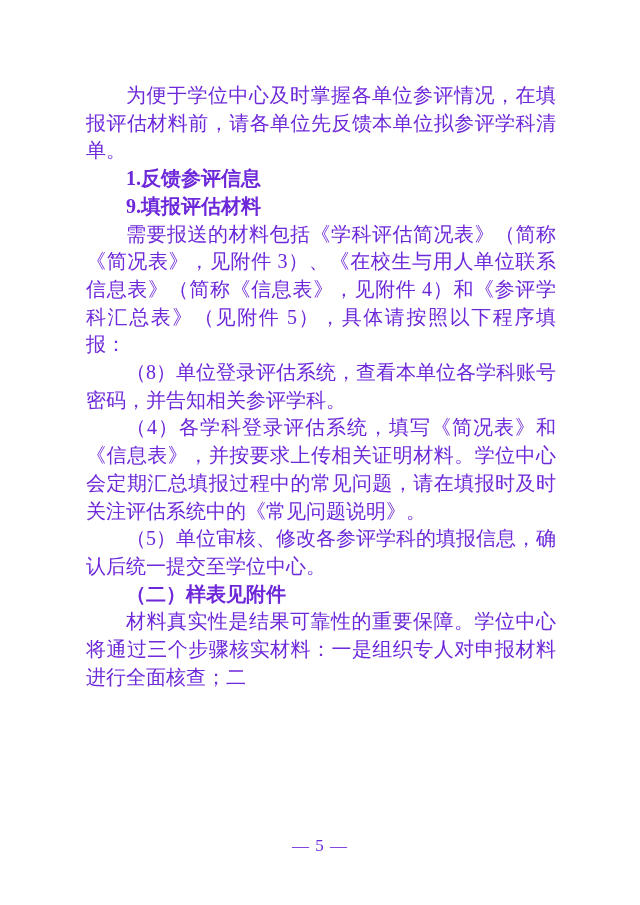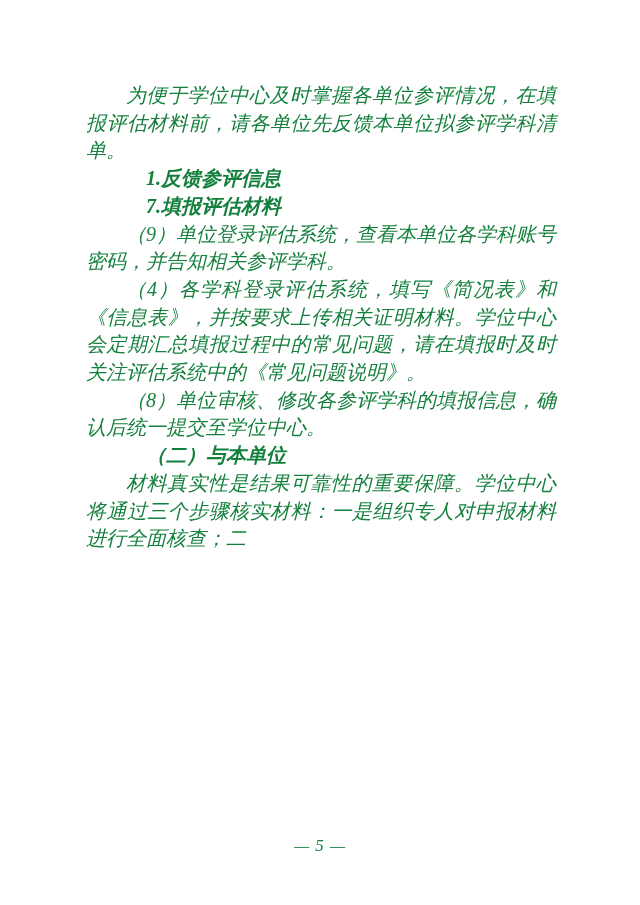--- a/index.html
+++ b/index.html
@@ -7,22 +7,21 @@
     padding: 0;
     background: #ffffff;
   }
   .page {
     position: relative;
     width: 640px;
     height: 905px;
     background: #ffffff;
     overflow: hidden;
     font-family: "Liberation Serif", "DejaVu Serif", serif;
-    color: #15803d;
-    font-style: italic;
+    color: #6d28d9;
   }
   .content {
     position: absolute;
     left: 86px;
     right: 84px;
     top: 82px;
   }
   .para {
     margin: 0;
     font-size: 20px;
@@ -30,41 +29,41 @@
     text-align: justify;
     text-indent: 2em;
     word-break: break-all;
   }
   .para.heading {
     font-weight: bold;
     text-align: left;
   }
   .bold {
     font-weight: bold;
-    margin-left: 20px;
   }
   .footer {
     position: absolute;
     left: 0;
     right: 0;
     top: 836px;
     text-align: center;
     font-size: 17px;
     line-height: 20px;
     letter-spacing: 1px;
   }
 </style>
 </head>
 <body>
 
 <div class="page">
   <div class="content">
       <p class="para"><span>为便于学位中心及时掌握各单位参评情况，在填报评估材料前，请各单位先反馈本单位拟参评学科清单。</span></p>
       <p class="para heading"><span class="bold">1.反馈参评信息</span></p>
-      <p class="para heading"><span class="bold">7.填报评估材料</span></p>
-      <p class="para"><span>（9）单位登录评估系统，查看本单位各学科账号密码，并告知相关参评学科。</span></p>
+      <p class="para heading"><span class="bold">9.填报评估材料</span></p>
+      <p class="para"><span>需要报送的材料包括《学科评估简况表》（简称《简况表》，见附件 3）、《在校生与用人单位联系信息表》（简称《信息表》，见附件 4）和《参评学科汇总表》（见附件 5），具体请按照以下程序填报：</span></p>
+      <p class="para"><span>（8）单位登录评估系统，查看本单位各学科账号密码，并告知相关参评学科。</span></p>
       <p class="para"><span>（4）各学科登录评估系统，填写《简况表》和《信息表》，并按要求上传相关证明材料。学位中心会定期汇总填报过程中的常见问题，请在填报时及时关注评估系统中的《常见问题说明》。</span></p>
-      <p class="para"><span>（8）单位审核、修改各参评学科的填报信息，确认后统一提交至学位中心。</span></p>
-      <p class="para heading"><span class="bold">（二）与本单位</span></p>
+      <p class="para"><span>（5）单位审核、修改各参评学科的填报信息，确认后统一提交至学位中心。</span></p>
+      <p class="para heading"><span class="bold">（二）样表见附件</span></p>
       <p class="para"><span>材料真实性是结果可靠性的重要保障。学位中心将通过三个步骤核实材料：一是组织专人对申报材料进行全面核查；二</span></p>
     </div>
   <div class="footer">— 5 —</div>
 </div>
 
 </body></html>

